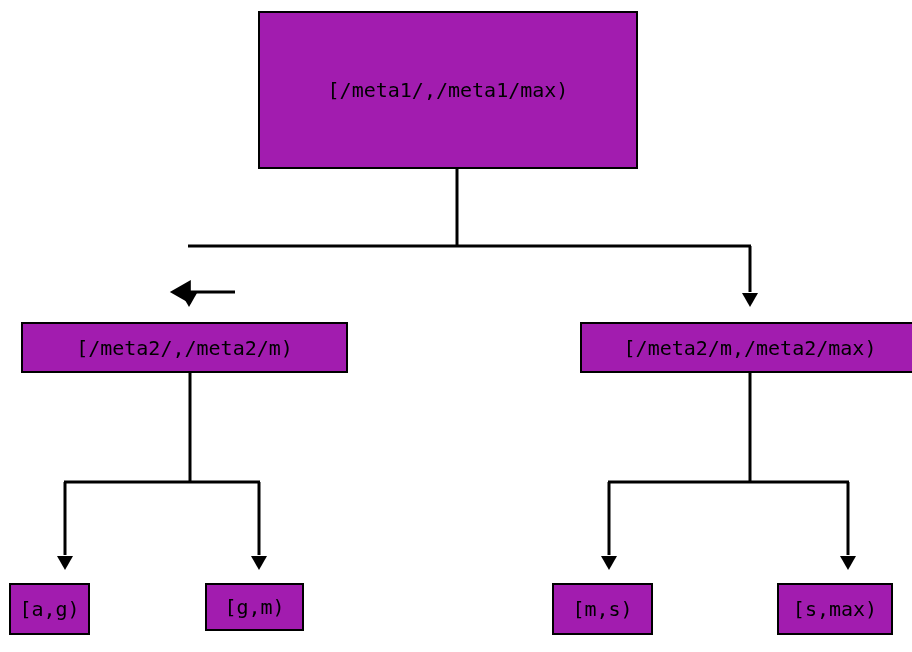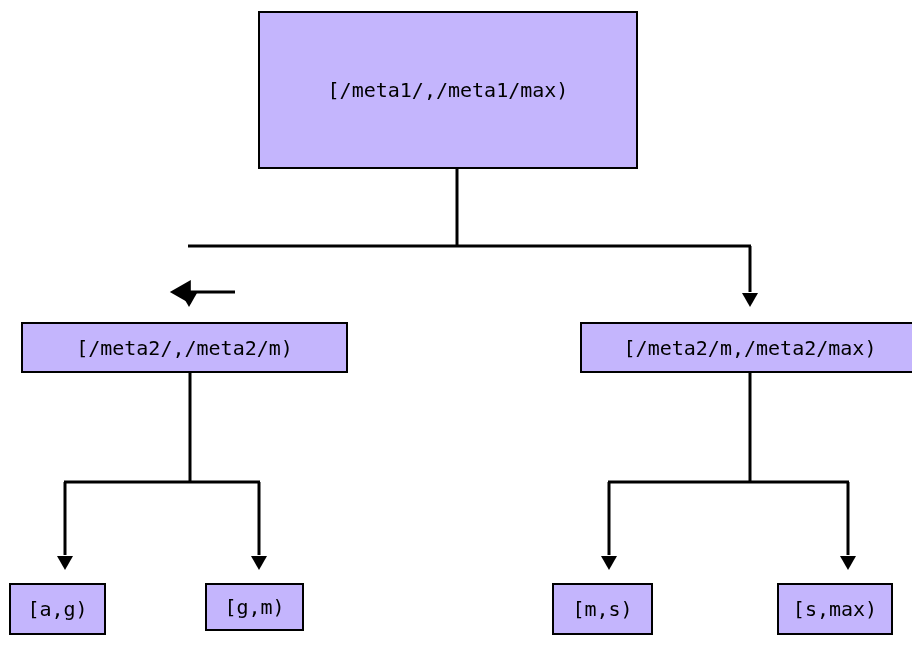--- a/index.html
+++ b/index.html
@@ -20,21 +20,21 @@
     position: absolute;
     left: 0;
     top: 0;
     width: 912px;
     height: 652px;
     pointer-events: none;
   }
   .node {
     position: absolute;
     box-sizing: border-box;
-    background: #c4b5fd;
+    background: #a21caf;
     border: 2px solid #000000;
     display: flex;
     align-items: center;
     justify-content: center;
     color: #000000;
     font-family: "DejaVu Sans Mono", "Liberation Mono", monospace;
     letter-spacing: 0px;
     white-space: pre;
   }
   .node-root   { font-size: 20px; }
@@ -89,21 +89,21 @@
       <polygon points="840,556 856,556 848,570" fill="#000000"></polygon>
     </g>
   </svg>
 
   <div class="node node-root" style="left:258px; top:11px; width:380px; height:158px;">[/meta1/,/meta1/max)</div>
 
   <div class="node node-mid" style="left:21px; top:322px; width:327px; height:51px;text-align:right;">[/meta2/,/meta2/m)</div>
 
   <div class="node node-mid" style="left:580px; top:322px; width:340px; height:51px;">[/meta2/m,/meta2/max)</div>
 
-  <div class="node node-leaf" style="left:9px; top:583px; width:97px; height:52px;">[a,g)</div>
+  <div class="node node-leaf" style="left:9px; top:583px; width:81px; height:52px;">[a,g)</div>
 
   <div class="node node-leaf" style="left:205px; top:583px; width:99px; height:48px;">[g,m)</div>
 
   <div class="node node-leaf" style="left:552px; top:583px; width:101px; height:52px;">[m,s)</div>
 
   <div class="node node-leaf" style="left:777px; top:583px; width:116px; height:52px;">[s,max)</div>
 
 </div>
 
 </body></html>

